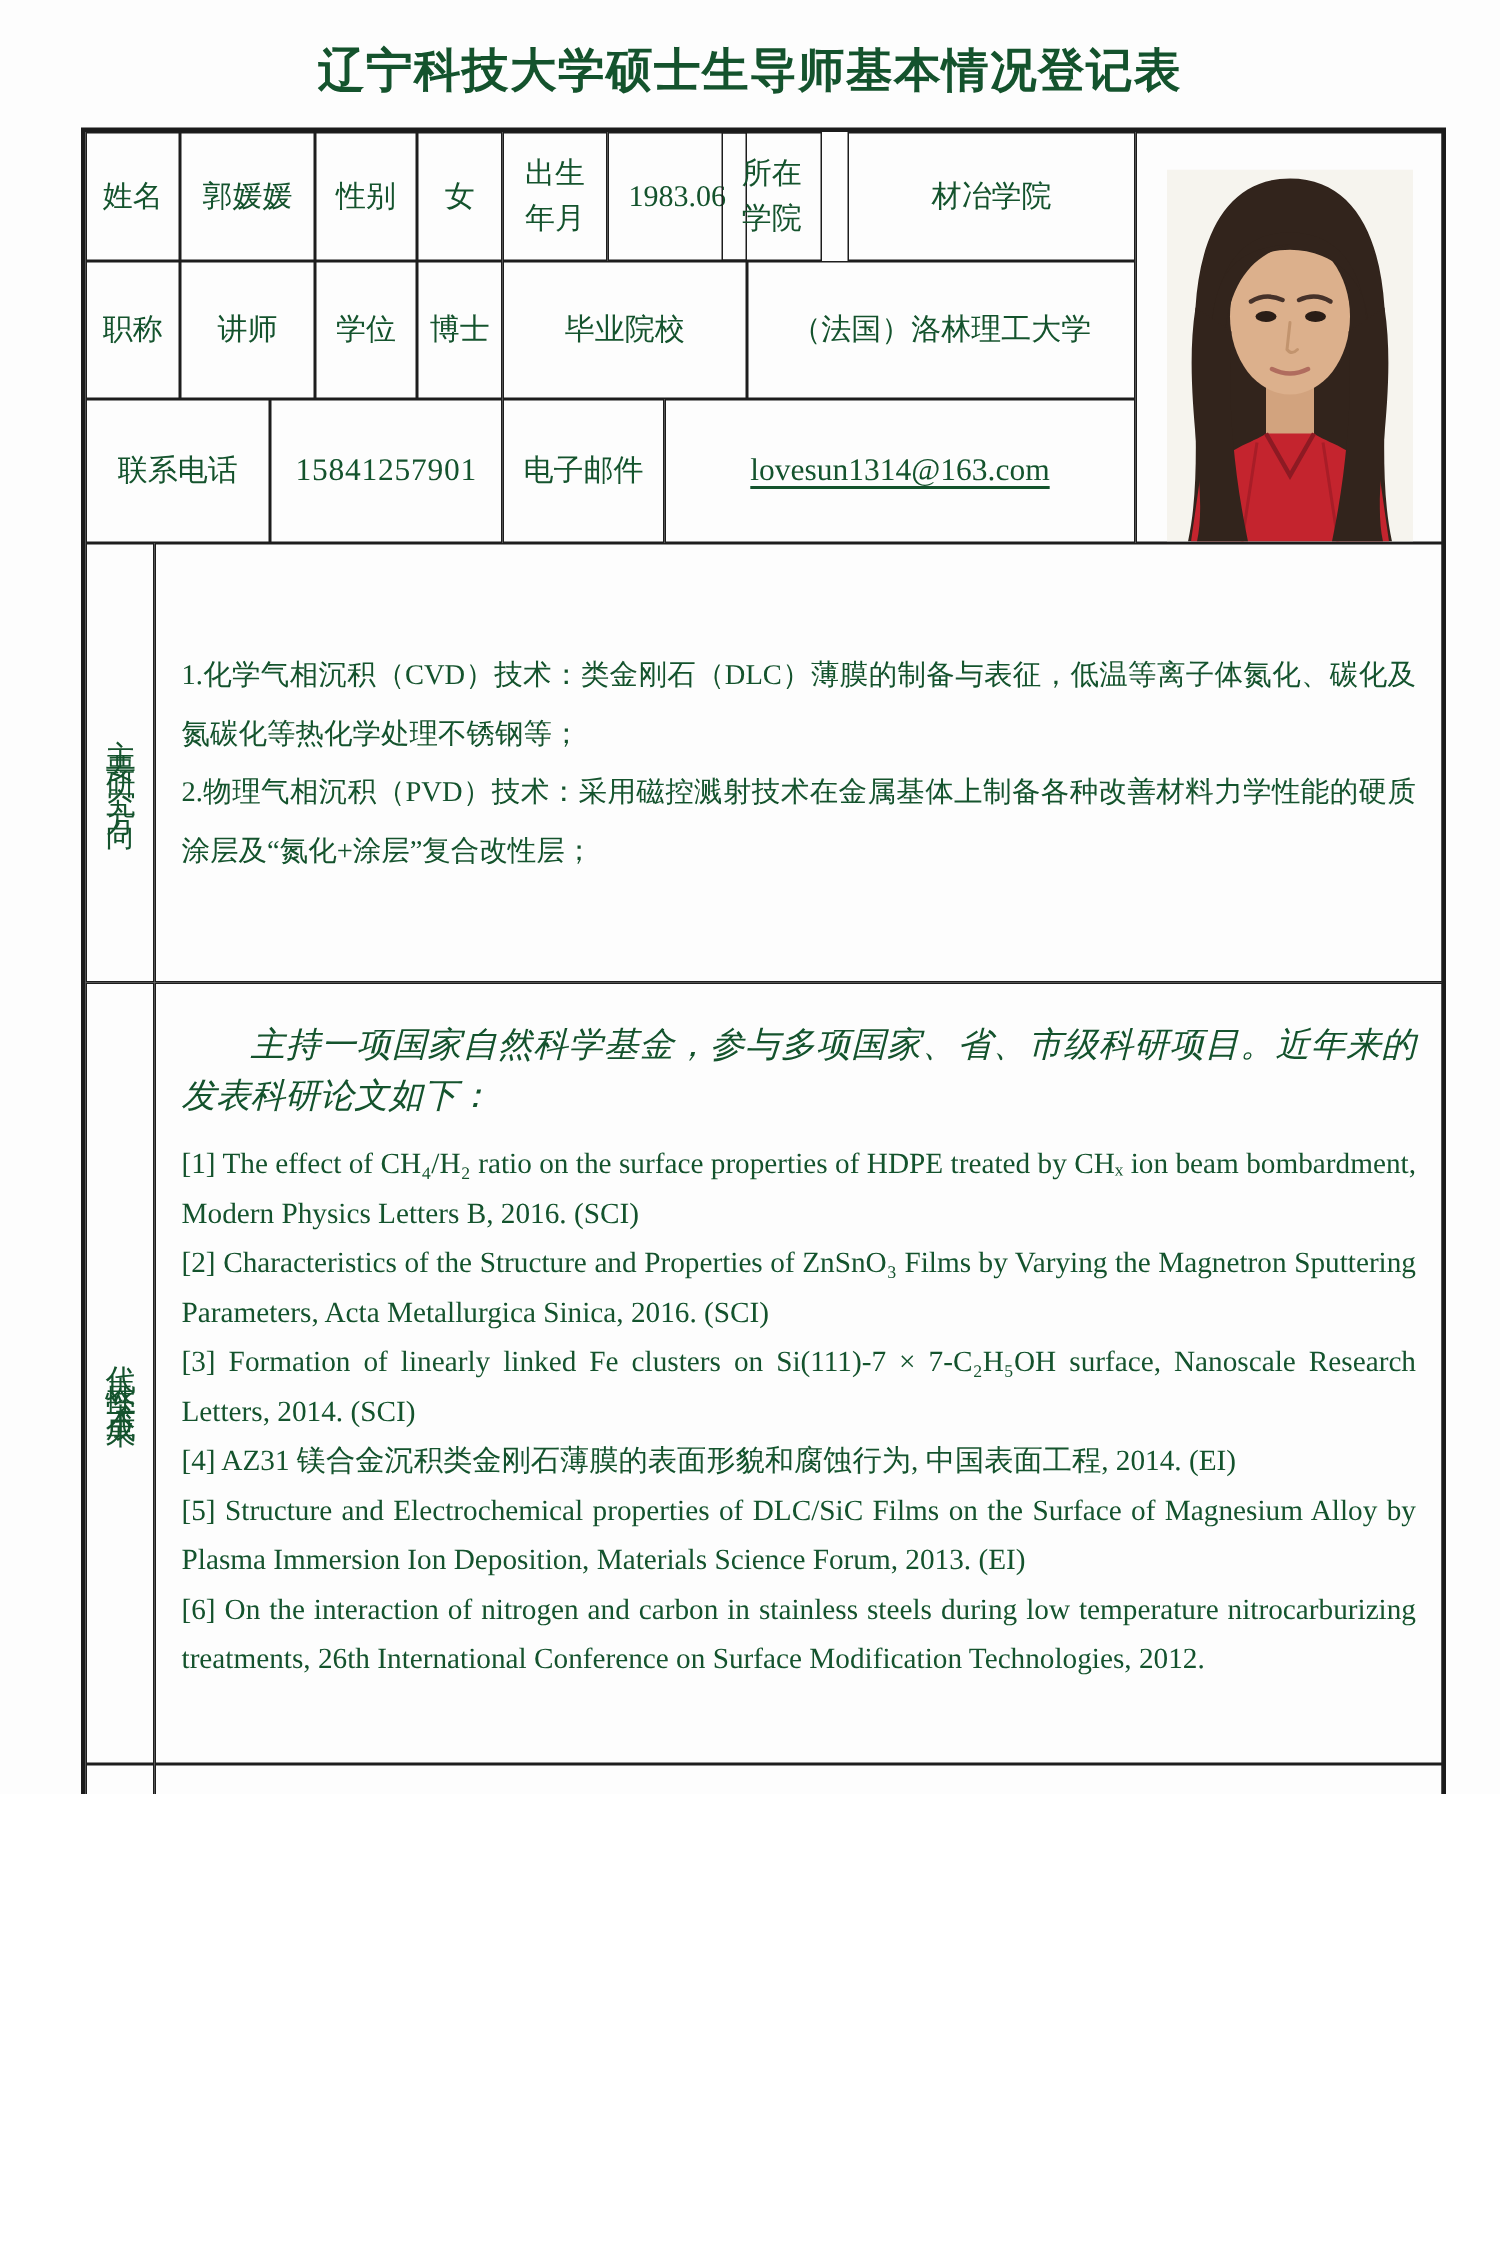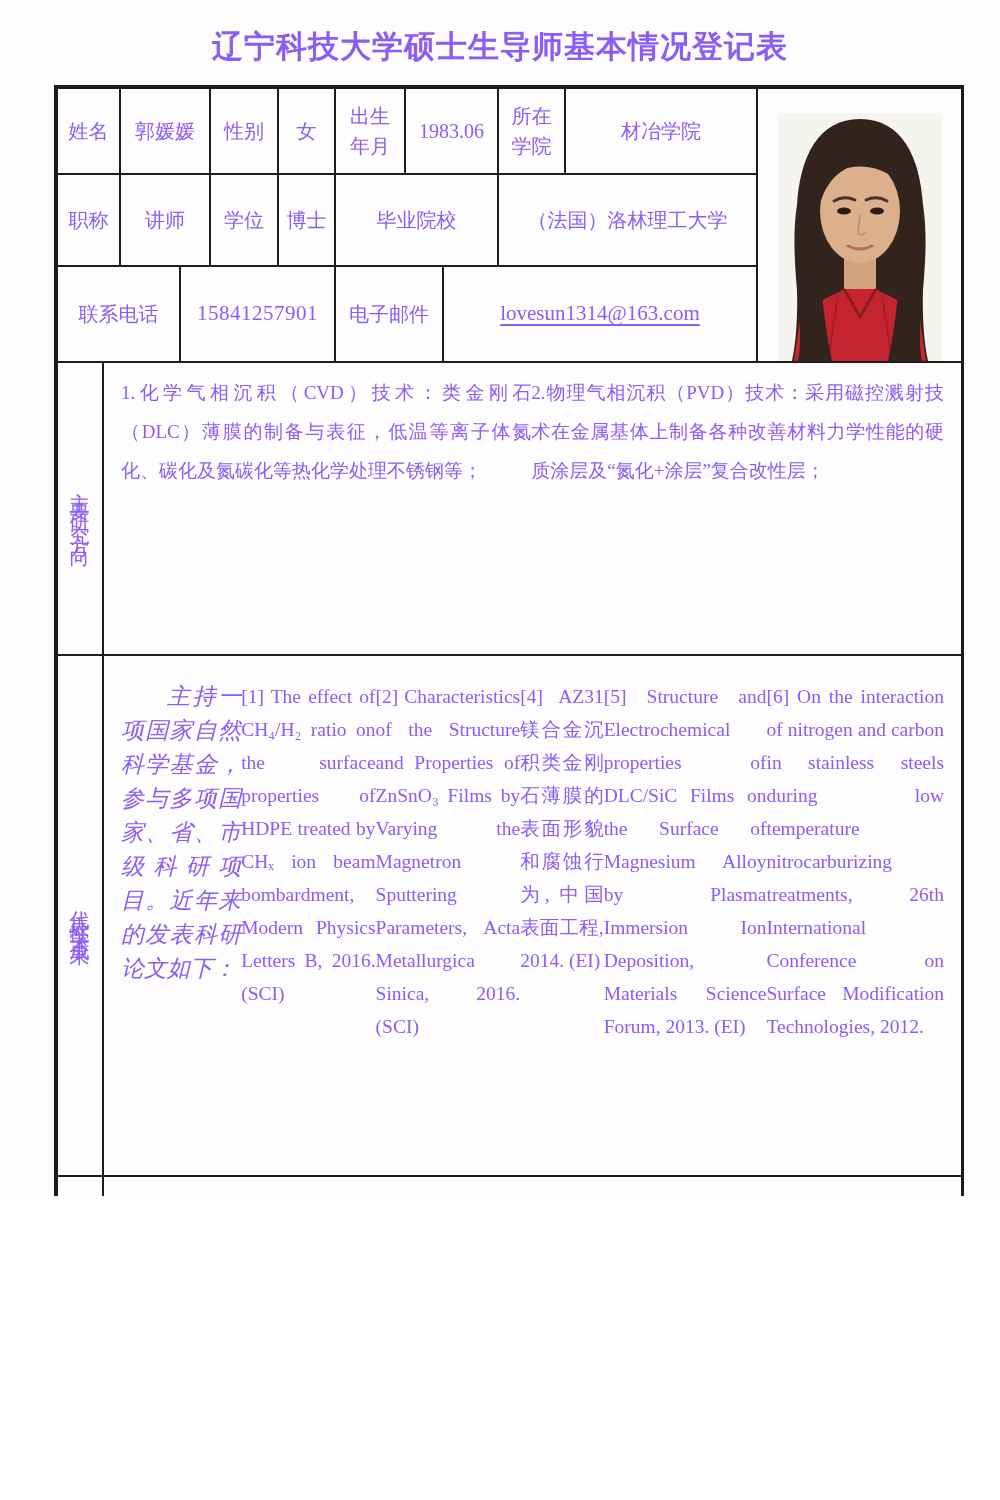--- a/index.html
+++ b/index.html
@@ -1,19 +1,19 @@
 <!DOCTYPE html>
 <html><head>
 <meta charset="utf-8">
 <style>
   * { margin:0; padding:0; box-sizing:border-box; }
   html,body { background:#ffffff; }
   .page {
     position:relative; width:1000px; height:1196px; margin:0 auto;
-    background:#fdfdfd; color:#8b5cf6;
+    background:#fdfdfd; color:#14532d;
     font-family:"Liberation Serif","DejaVu Serif",serif;
     overflow:hidden;
   }
   .doc-title {
     position:absolute; left:0; top:26px; width:1000px;
     text-align:center; font-size:31px; font-weight:bold; letter-spacing:1px;
   }
   .frame {
     position:absolute; left:54px; top:85px; width:910px; height:1373px;
     border:3px solid #1b1b1b; pointer-events:none;
@@ -26,21 +26,21 @@
   .wrap2 { display:block; width:46px; line-height:30px; text-align:center; }
   .vlabel {
     writing-mode:vertical-lr; text-orientation:upright;
     letter-spacing:11px; font-size:20px; line-height:1;
   }
   .vlabel.tight { letter-spacing:6px; }
   .value { font-size:20px; }
   .email-link { text-decoration:underline; text-underline-offset:4px; font-size:21px; }
   .phone { font-size:21px; letter-spacing:0.5px; }
   .block-content {
-    align-items:stretch; justify-content:center;
+    flex-direction:column; align-items:stretch; justify-content:center;
     text-align:left; padding:10px 17px;
   }
   .research-item {
     font-size:19px; line-height:39px; text-align:justify;
   }
   .ach-content { justify-content:flex-start; padding-top:24px; }
   .ach-intro {
     font-size:23px; line-height:34px; text-indent:2em; text-align:justify;
     margin-bottom:12px;
     font-style:italic;
@@ -61,21 +61,21 @@
   <div class="frame"></div>
 
   <div class="cell" style="left:57px;top:88px;width:63px;height:86px">姓名</div>
   <div class="cell value" style="left:120px;top:88px;width:90px;height:86px">郭媛媛</div>
   <div class="cell" style="left:210px;top:88px;width:68px;height:86px">性别</div>
   <div class="cell value" style="left:278px;top:88px;width:57px;height:86px">女</div>
   <div class="cell" style="left:335px;top:88px;width:70px;height:86px">
     <span class="wrap2">出生年月</span>
   </div>
   <div class="cell value" style="left:405px;top:88px;width:93px;height:86px">1983.06</div>
-  <div class="cell" style="left:498px;top:88px;width:67px;height:86px">
+  <div class="cell" style="left:481px;top:88px;width:67px;height:86px">
     <span class="wrap2">所在学院</span>
   </div>
   <div class="cell value" style="left:565px;top:88px;width:192px;height:86px">材冶学院</div>
 
   <div class="cell photo-cell" style="left:757px;top:88px;width:205px;height:274px">
     <svg class="photo-svg" width="164" height="248" viewBox="0 0 164 248" aria-hidden="true">
       <rect x="0" y="0" width="164" height="248" fill="#f6f4ee"></rect>
 
       <path d="M82,6 C40,6 22,44 19,92 C16,144 24,202 14,248 L150,248 C140,202 148,144 145,92 C142,44 124,6 82,6 Z" fill="#32241c"></path>
 
@@ -127,20 +127,21 @@
     <div class="research-item">2.物理气相沉积（PVD）技术：采用磁控溅射技术在金属基体上制备各种改善材料力学性能的硬质涂层及“氮化+涂层”复合改性层；</div>
   </div>
 
   <div class="cell" style="left:57px;top:655px;width:46px;height:521px">
     <span class="vlabel tight">代表性学术成果</span>
   </div>
   <div class="cell block-content ach-content" style="left:103px;top:655px;width:859px;height:521px">
     <div class="ach-intro">主持一项国家自然科学基金，参与多项国家、省、市级科研项目。近年来的发表科研论文如下：</div>
     <div class="pub">[1] The effect of CH₄/H₂ ratio on the surface properties of HDPE treated by CHₓ ion beam bombardment, Modern Physics Letters B, 2016. (SCI)</div>
     <div class="pub">[2] Characteristics of the Structure and Properties of ZnSnO₃ Films by Varying the Magnetron Sputtering Parameters, Acta Metallurgica Sinica, 2016. (SCI)</div>
+    <div class="pub">[3] Formation of linearly linked Fe clusters on Si(111)-7 × 7-C₂H₅OH surface, Nanoscale Research Letters, 2014. (SCI)</div>
     <div class="pub">[4] AZ31 镁合金沉积类金刚石薄膜的表面形貌和腐蚀行为, 中国表面工程, 2014. (EI)</div>
     <div class="pub">[5] Structure and Electrochemical properties of DLC/SiC Films on the Surface of Magnesium Alloy by Plasma Immersion Ion Deposition, Materials Science Forum, 2013. (EI)</div>
     <div class="pub">[6] On the interaction of nitrogen and carbon in stainless steels during low temperature nitrocarburizing treatments, 26th International Conference on Surface Modification Technologies, 2012.</div>
   </div>
 
   <div class="cell" style="left:57px;top:1176px;width:46px;height:133px">
     <span class="vlabel">学术兼职</span>
   </div>
   <div class="cell top-left" style="left:103px;top:1176px;width:859px;height:133px"></div>
 

